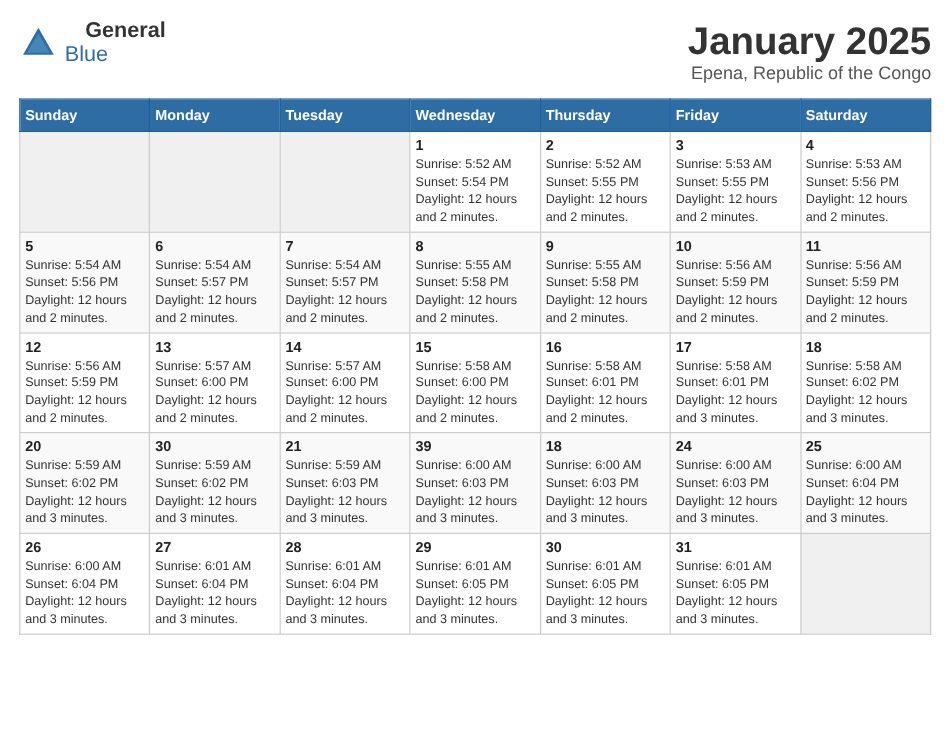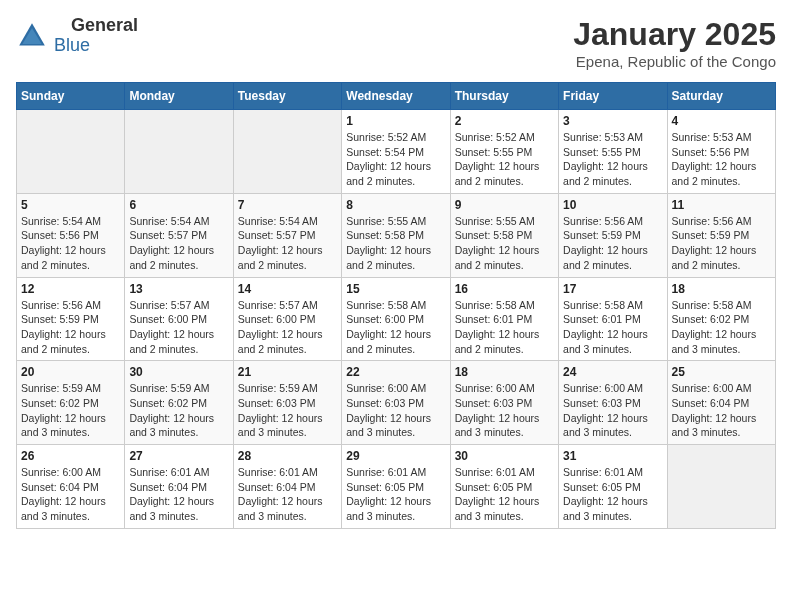--- a/index.html
+++ b/index.html
@@ -218,21 +218,21 @@
 Daylight: 12 hours
 and 3 minutes.</span></td>
         <td><span class="day-num">30</span><span class="day-detail" style="white-space: pre-line;">Sunrise: 5:59 AM
 Sunset: 6:02 PM
 Daylight: 12 hours
 and 3 minutes.</span></td>
         <td><span class="day-num">21</span><span class="day-detail" style="white-space: pre-line;">Sunrise: 5:59 AM
 Sunset: 6:03 PM
 Daylight: 12 hours
 and 3 minutes.</span></td>
-        <td><span class="day-num">22</span><span class="day-detail" style="white-space: pre-line;">Sunrise: 6:00 AM
+        <td><span class="day-num">39</span><span class="day-detail" style="white-space: pre-line;">Sunrise: 6:00 AM
 Sunset: 6:03 PM
 Daylight: 12 hours
 and 3 minutes.</span></td>
         <td><span class="day-num">18</span><span class="day-detail" style="white-space: pre-line;">Sunrise: 6:00 AM
 Sunset: 6:03 PM
 Daylight: 12 hours
 and 3 minutes.</span></td>
         <td><span class="day-num">24</span><span class="day-detail" style="white-space: pre-line;">Sunrise: 6:00 AM
 Sunset: 6:03 PM
 Daylight: 12 hours

